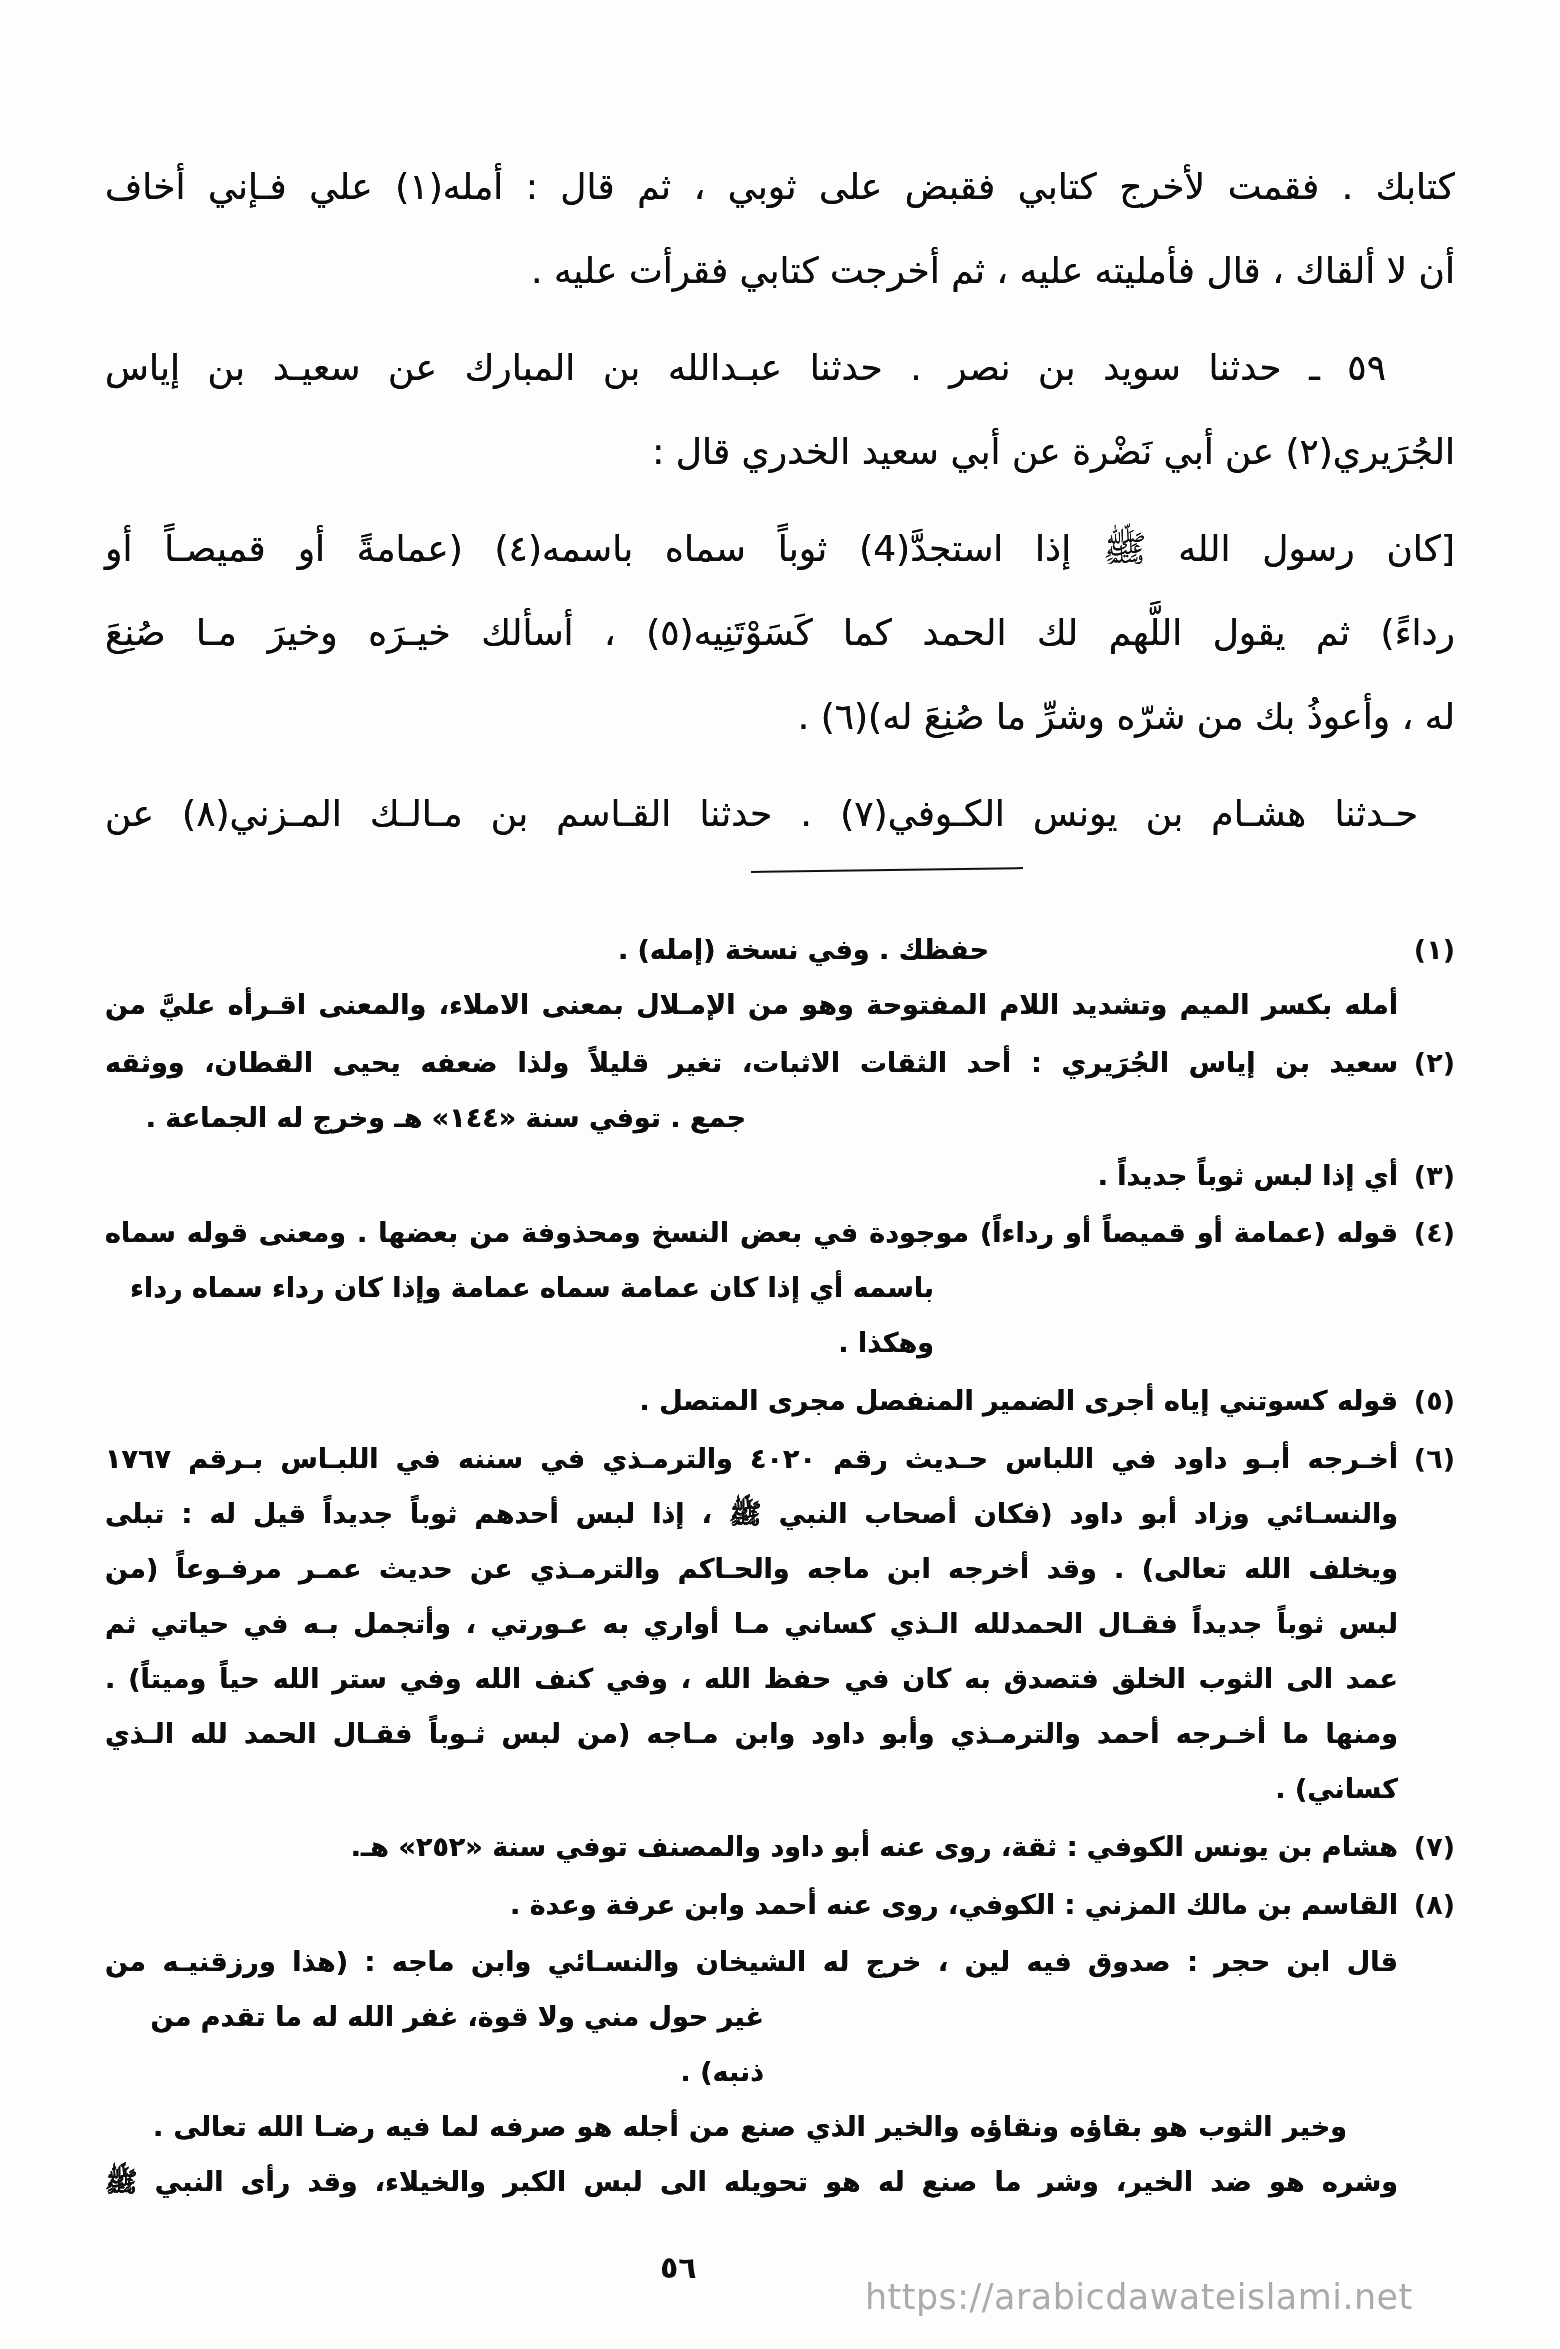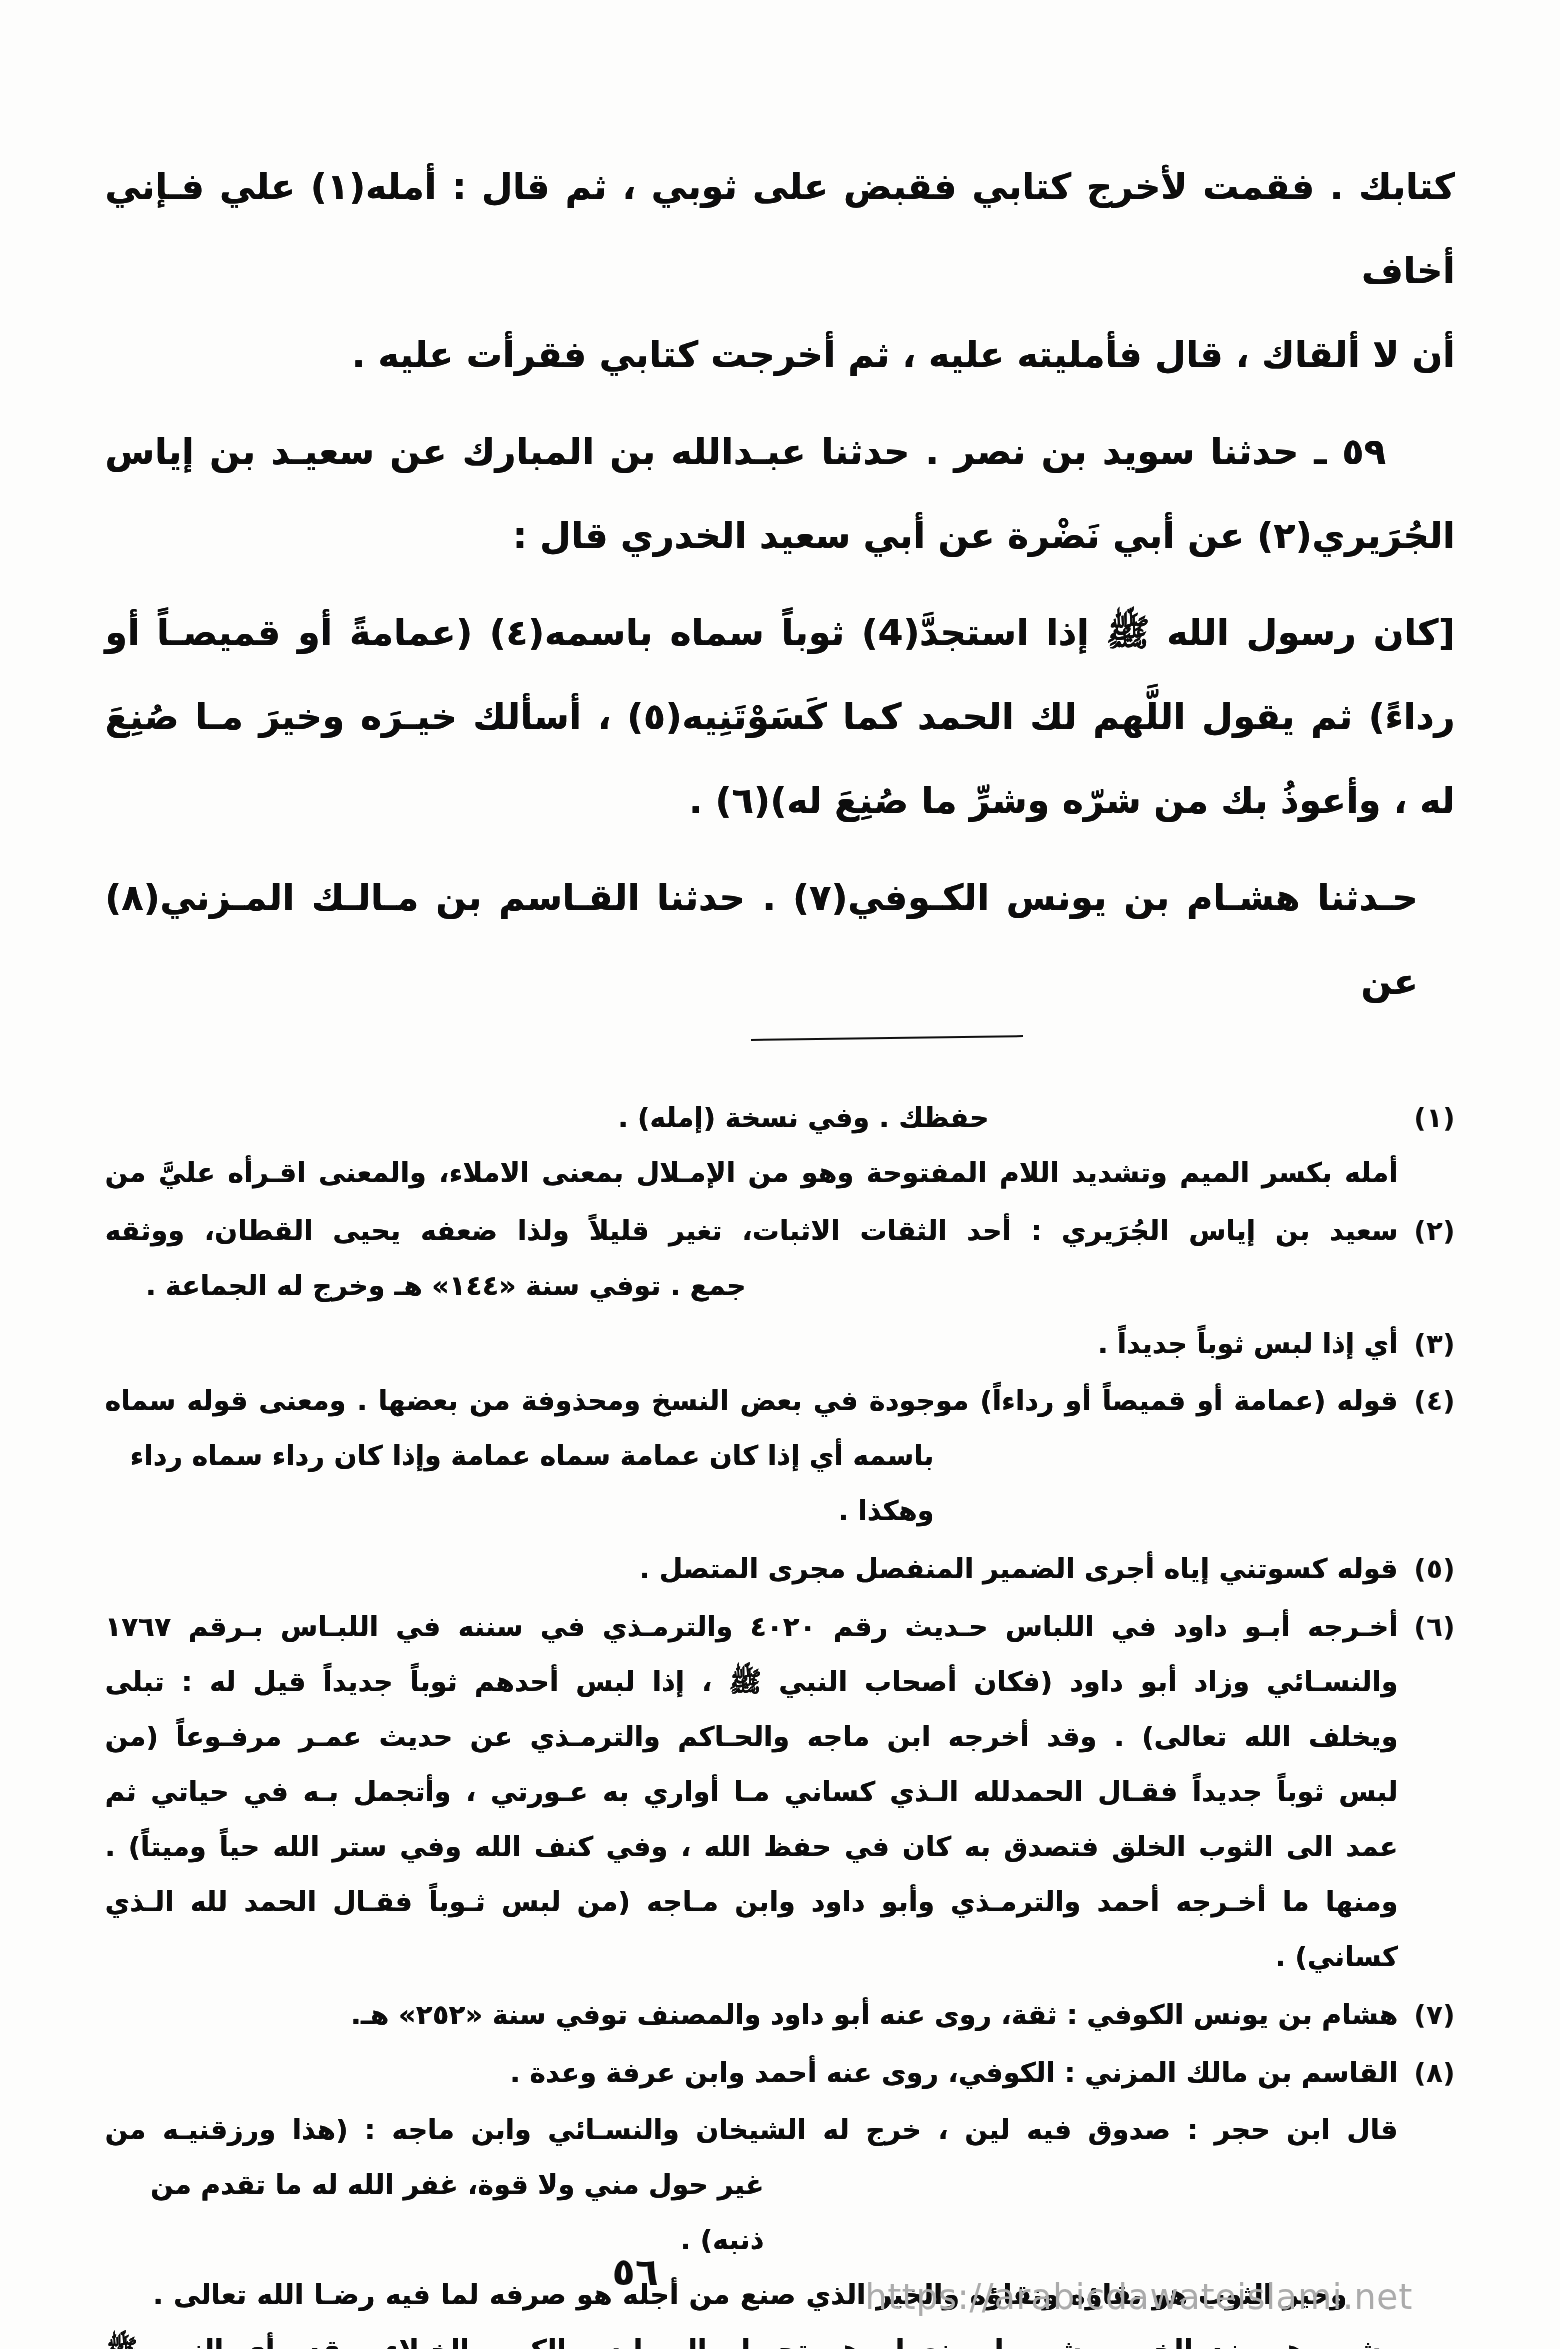--- a/index.html
+++ b/index.html
@@ -11,21 +11,21 @@
     overflow:hidden;
     font-family:"DejaVu Sans",sans-serif;
     color:#0d0d0d;
     direction:rtl;
   }
   .content{position:absolute;top:0;right:105px;left:105px;}
   
   .main-text{margin-top:145px;}
   .para{margin:0 0 13px 0;}
   .ml{
-    font-size:36px;font-weight:700;line-height:84px;
+    font-size:36px;font-weight:400;line-height:84px;
     text-align:right;white-space:normal;
     text-shadow:0 0 0.5px #000;
   }
   .j{text-align:justify;text-align-last:justify;}
   .ind75{padding-right:69px;}
   .ind40{padding-right:37px;}
   
   .divider{
     margin-top:7.3px;margin-right:432px;
     width:272px;height:0;
@@ -49,22 +49,22 @@
   .fl.j{text-align:justify;text-align-last:justify;}
   .off445{padding-right:409px;}
   .off710{padding-right:652px;}
   .off505{padding-right:464px;}
   .off690{padding-right:634px;}
   .ind55{padding-right:51px;margin-left:48px;}
   .flush-left{text-align:right;}
   .fn-cont{margin-right:57px;}
   
   .page-number{
-    position:absolute;top:2250px;left:612px;
-    font-size:38px;font-weight:700;
+    position:absolute;top:2250px;left:660px;
+    font-size:30px;font-weight:700;
   }
   .watermark{
     position:absolute;top:2276px;left:865px;
     direction:ltr;
     font-size:36px;font-weight:400;
     color:#ababab;
     letter-spacing:0.5px;
     transform:scaleX(0.97);transform-origin:left;
   }
 </style>

